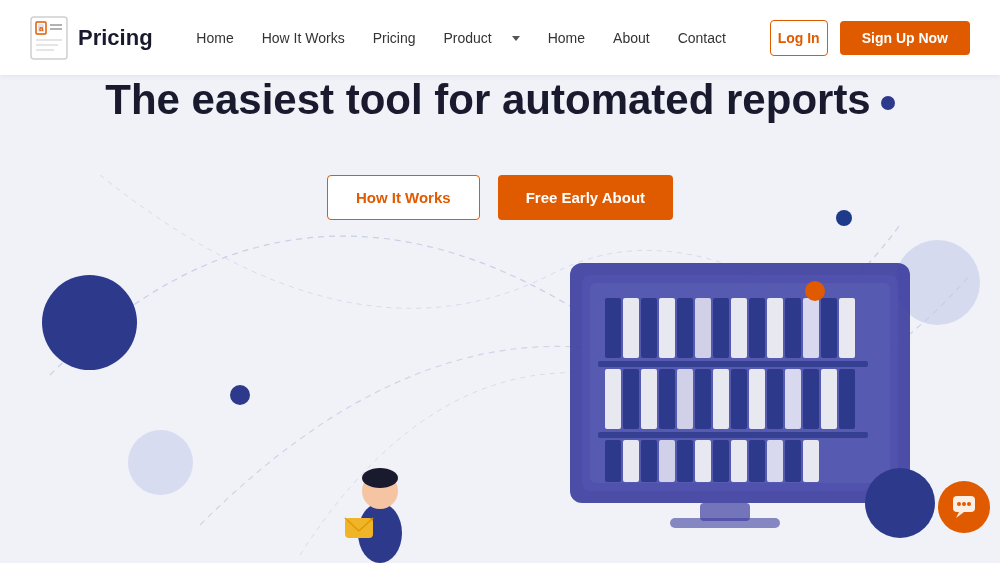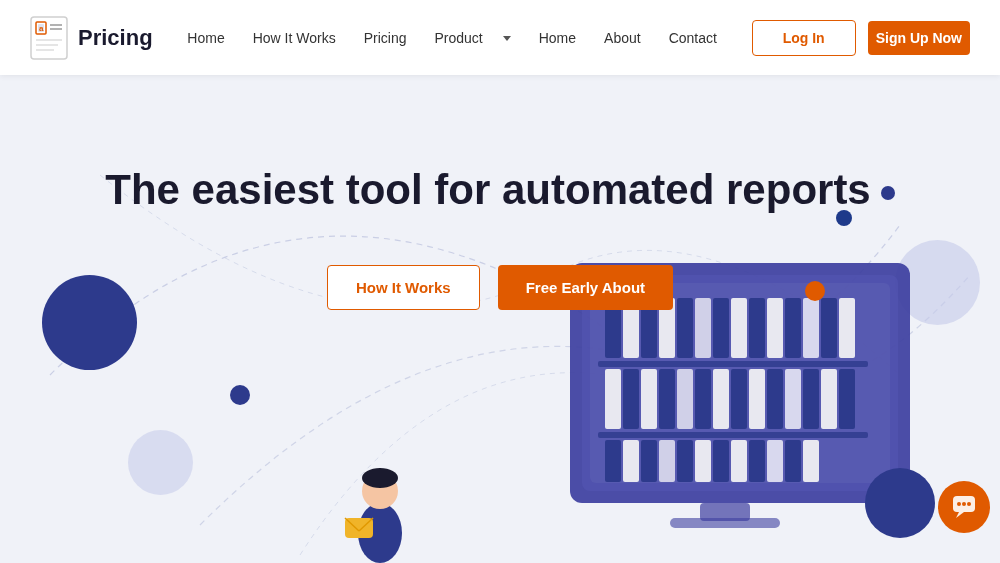--- a/index.html
+++ b/index.html
@@ -55,31 +55,31 @@
       border-right: 4px solid transparent;
       border-top: 5px solid #555;
       margin-top: 2px;
     }
     .nav-buttons {
       display: flex;
       align-items: center;
       gap: 12px;
     }
     .btn-login {
-      padding: 9px 30px;
+      padding: 9px 7px;
       border: 1.5px solid #e05a00;
       background: #fff;
       color: #e05a00;
       border-radius: 4px;
       font-size: 14px;
       font-weight: 600;
       cursor: pointer;
     }
     .btn-signup {
-      padding: 9px 8px;
+      padding: 9px 22px;
       border: none;
       background: #e05a00;
       color: #fff;
       border-radius: 4px;
       font-size: 14px;
       font-weight: 600;
       cursor: pointer;
     }
 
     
@@ -110,21 +110,20 @@
     .circle-light-medium { width: 65px; height: 65px; background: #c5cae9; opacity: 0.55; left: 128px; top: 355px; }
     .circle-light-small { width: 45px; height: 45px; background: #c5cae9; opacity: 0.5; right: 245px; top: 355px; }
     .circle-orange-chat { width: 52px; height: 52px; background: #e05a00; right: 10px; bottom: 30px; border-radius: 50%; display: flex; align-items: center; justify-content: center; }
     .circle-blue-bottom-right { width: 70px; height: 70px; background: #2d3a8c; right: 65px; bottom: 25px; }
 
     
     .hero-content {
       position: relative;
       z-index: 5;
       text-align: center;
-      padding-top: 90px;
     }
     .hero-title {
       font-size: 42px;
       font-weight: 700;
       color: #1a1a2e;
       line-height: 1.2;
       margin-bottom: 10px;
     }
     .hero-dot {
       display: inline-block;

